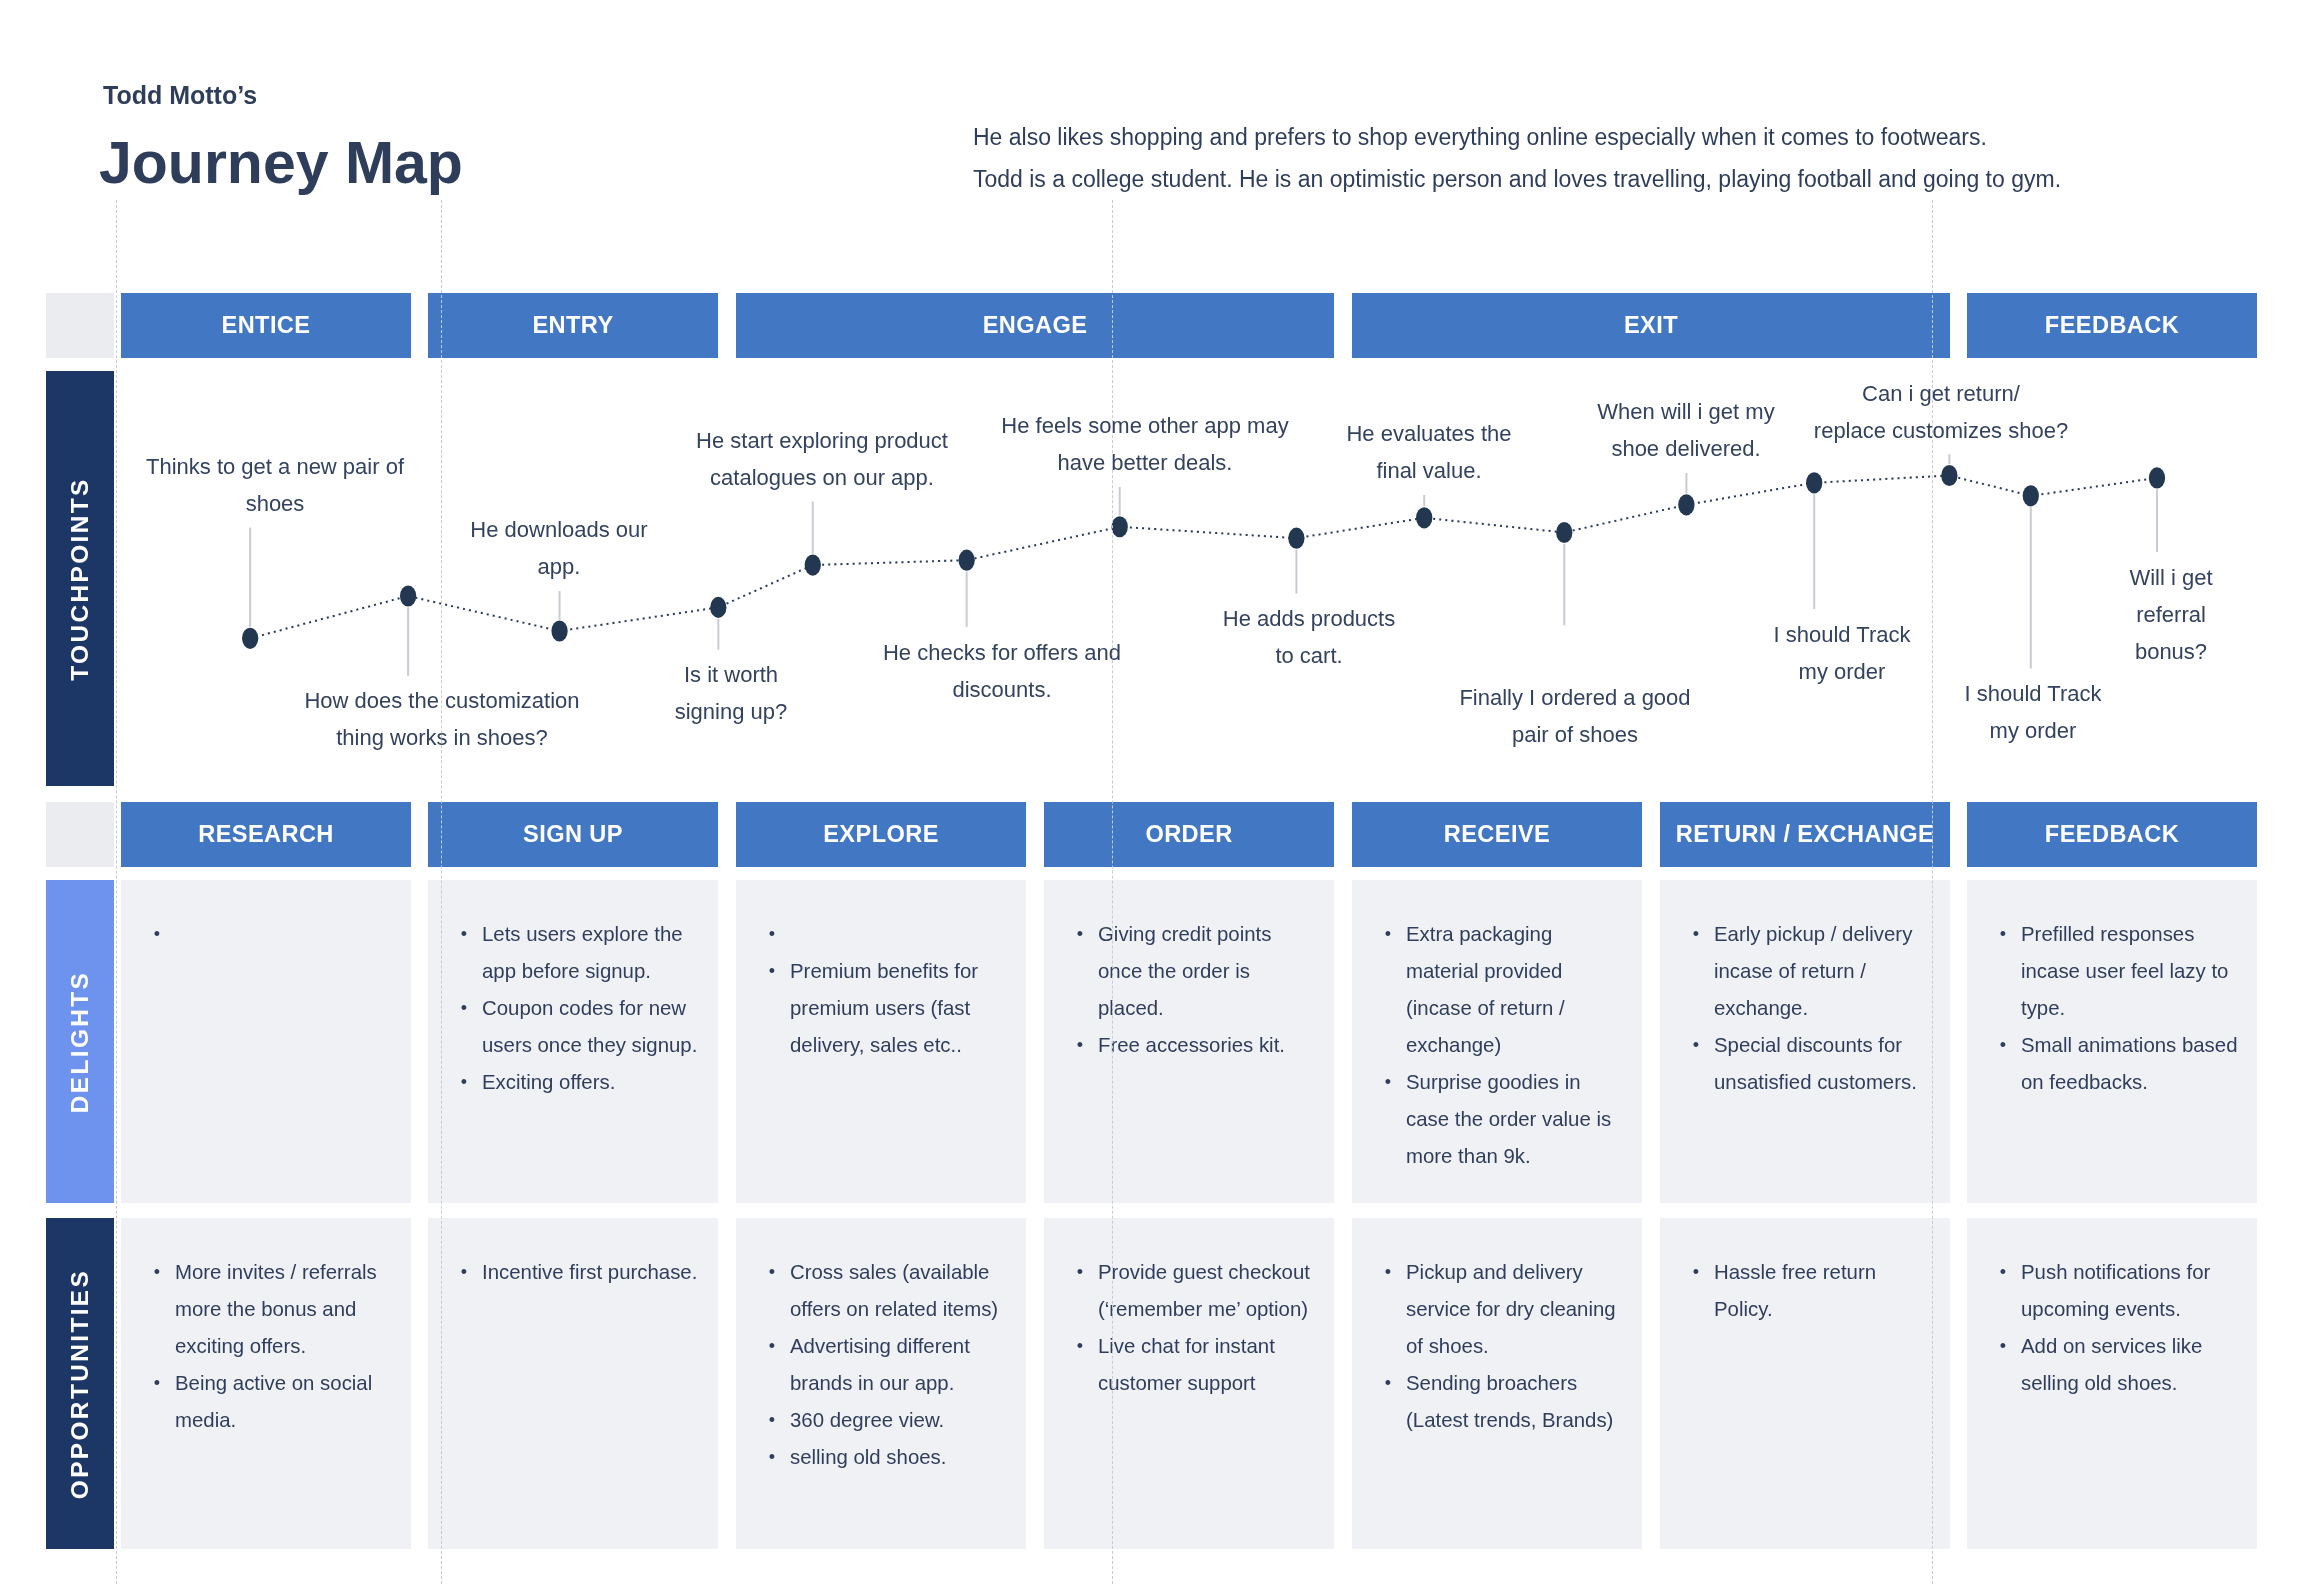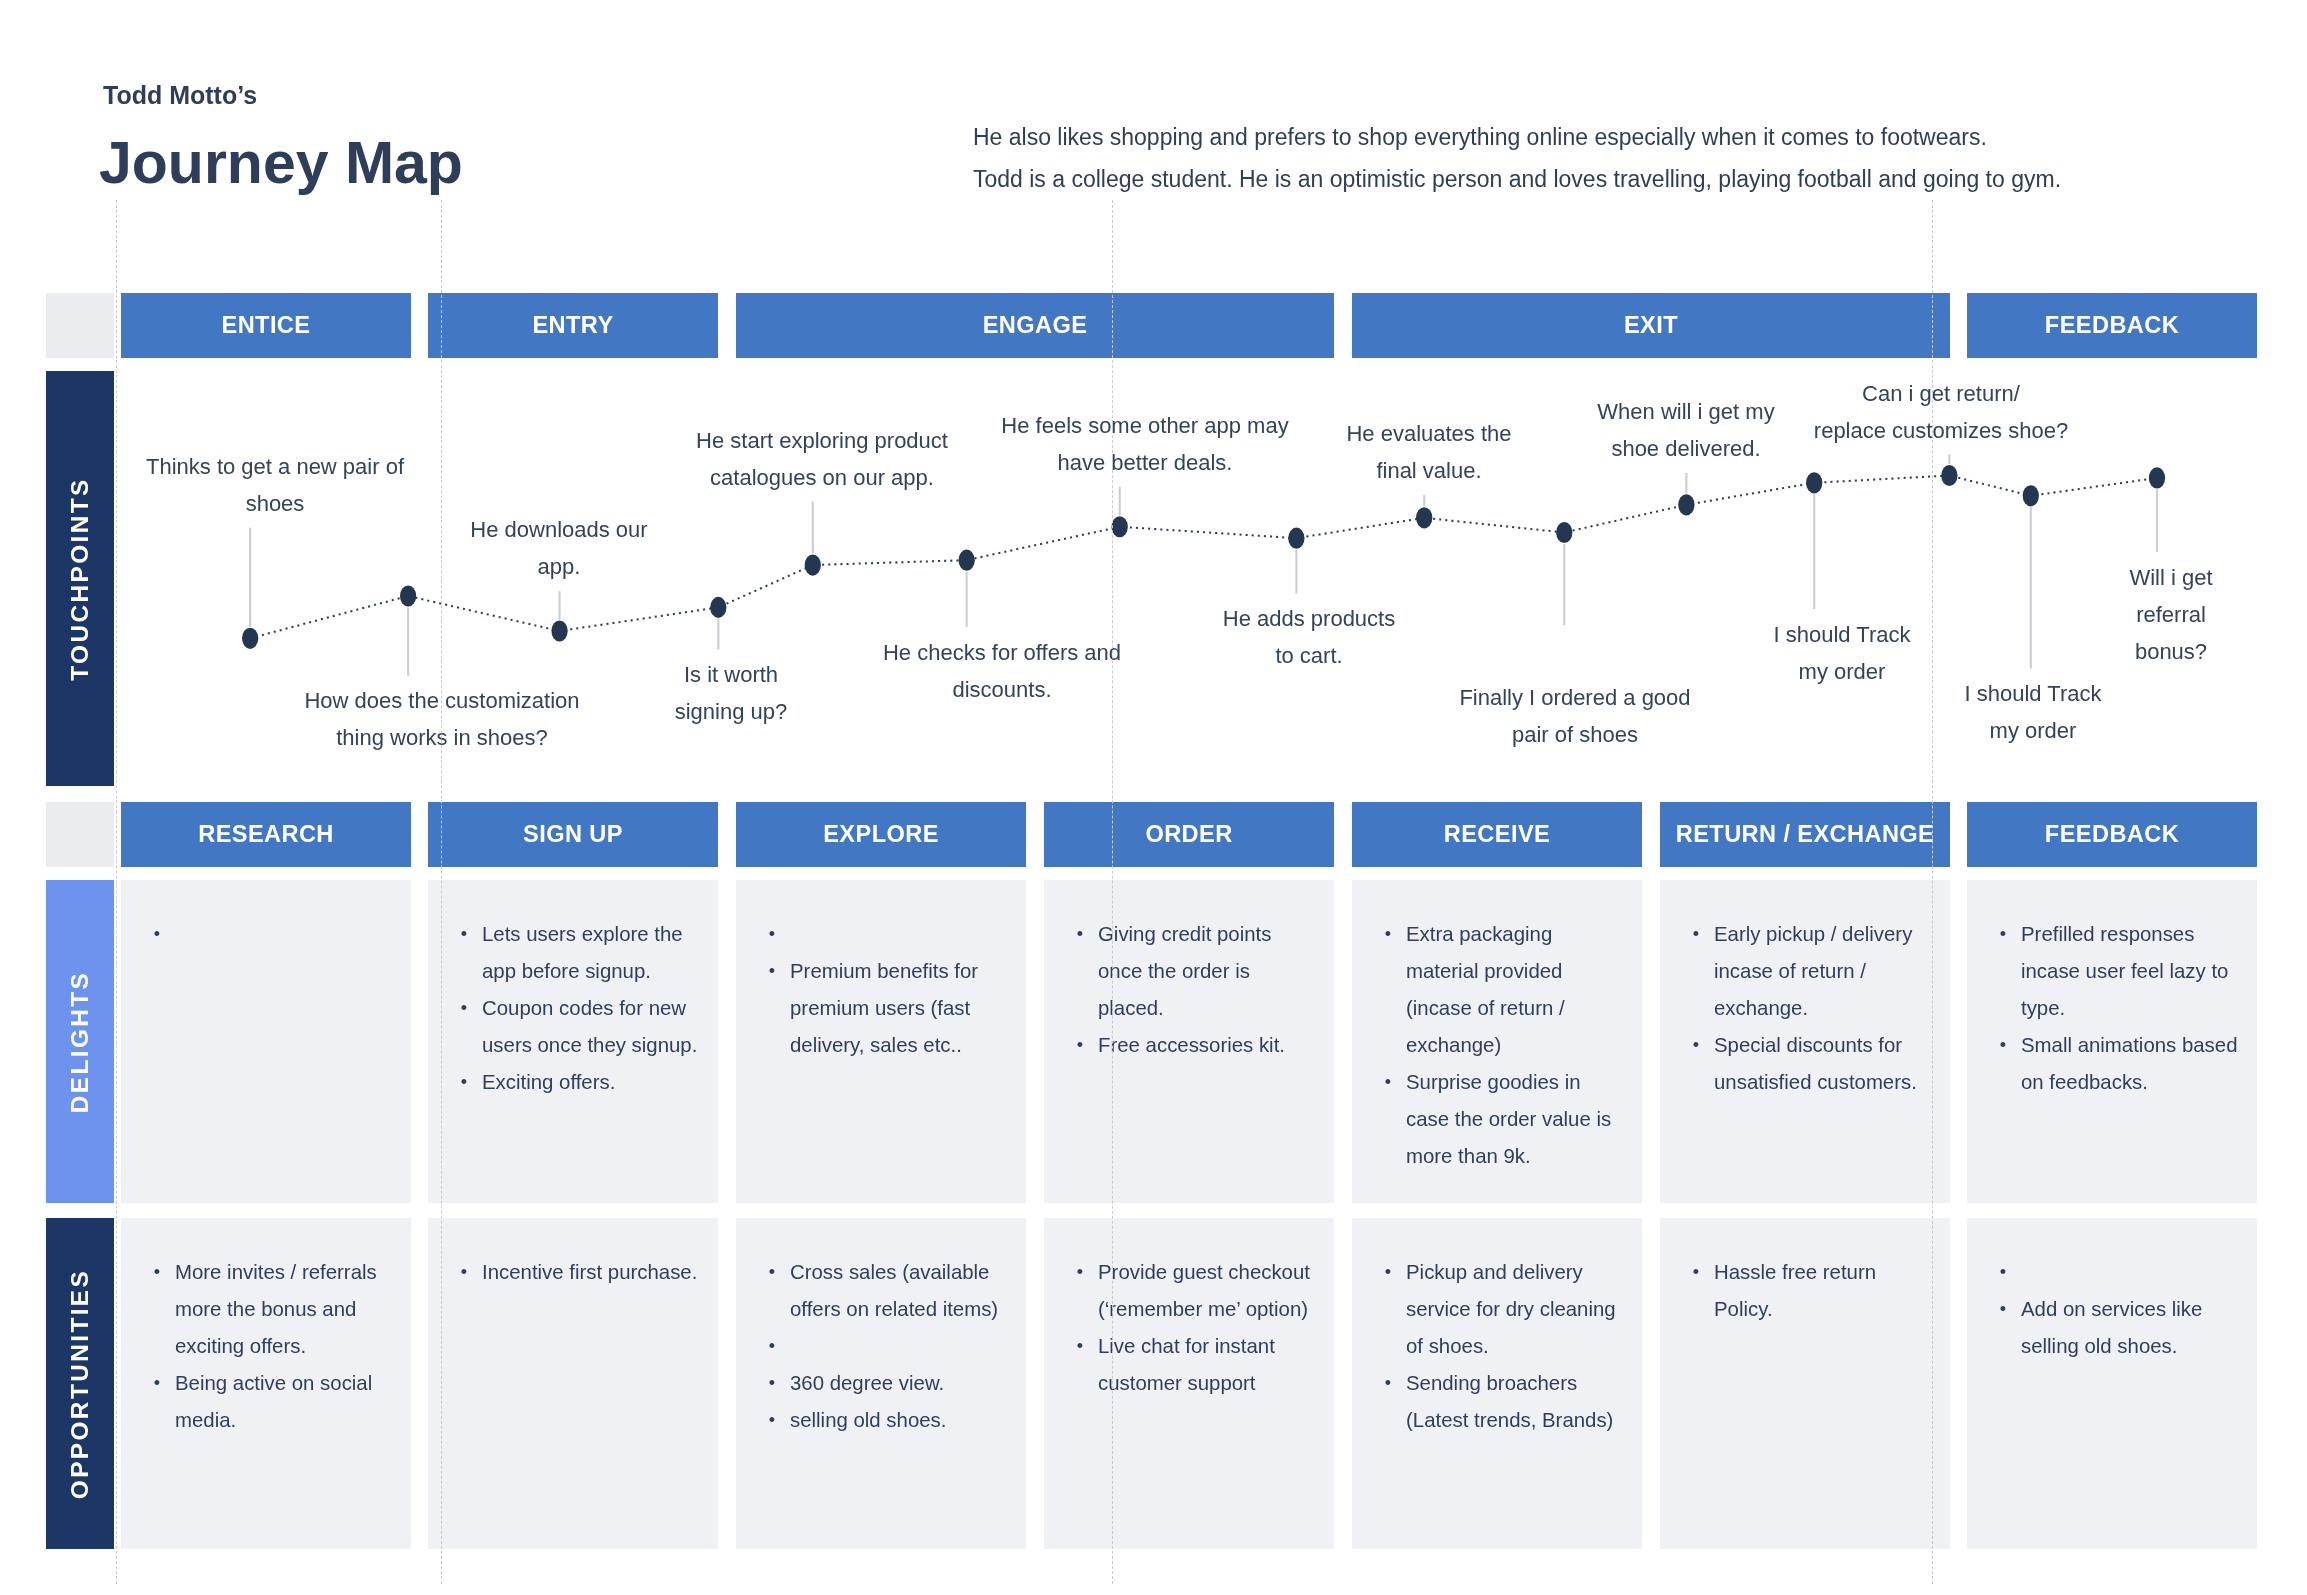--- a/index.html
+++ b/index.html
@@ -176,20 +176,21 @@
         <div class="t">Incentive first purchase.</div>
       </div>
     </div>
     <div class="cell abs" style="left: 736px; top: 1218px; width: 290px; height: 331px;">
       <div class="li">
         <div class="b">•</div>
         <div class="t">Cross sales (available  offers on related items)</div>
       </div>
       <div class="li">
         <div class="b">•</div>
+        <div class="t">Advertising different brands in our app.</div>
       </div>
       <div class="li">
         <div class="b">•</div>
         <div class="t">360 degree view.</div>
       </div>
       <div class="li">
         <div class="b">•</div>
         <div class="t">selling old shoes.</div>
       </div>
     </div>
@@ -215,20 +216,21 @@
     </div>
     <div class="cell abs" style="left: 1660px; top: 1218px; width: 290px; height: 331px;">
       <div class="li">
         <div class="b">•</div>
         <div class="t">Hassle free return Policy.</div>
       </div>
     </div>
     <div class="cell abs" style="left: 1967px; top: 1218px; width: 290px; height: 331px;">
       <div class="li">
         <div class="b">•</div>
+        <div class="t">Push notifications for upcoming events.</div>
       </div>
       <div class="li">
         <div class="b">•</div>
         <div class="t">Add on services like selling old shoes.</div>
       </div>
     </div>
   </div>
 <div id="chart">
     <svg width="2307" height="1595" id="chart-svg" class="abs" viewBox="0 0 2833 1959">
       <line x1="307" x2="307" y1="648" y2="770" stroke="#c9ccd3" stroke-width="2.5"></line>

